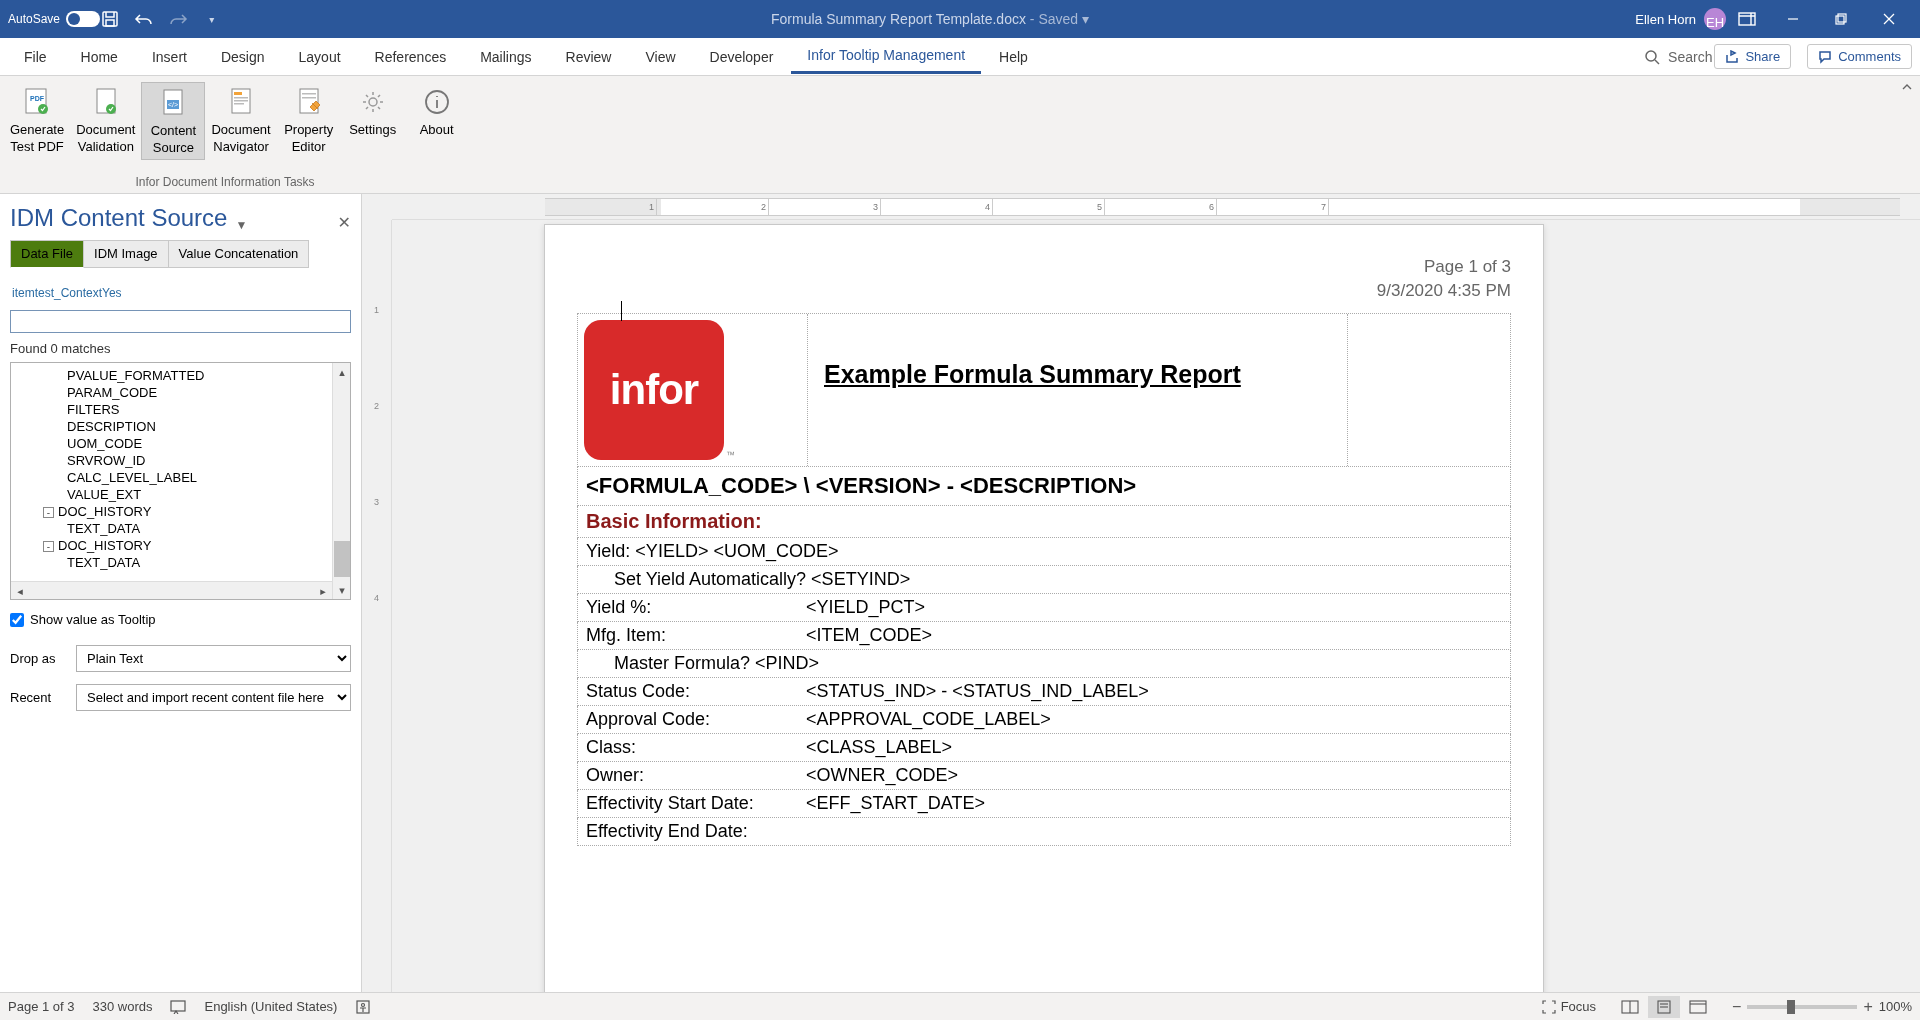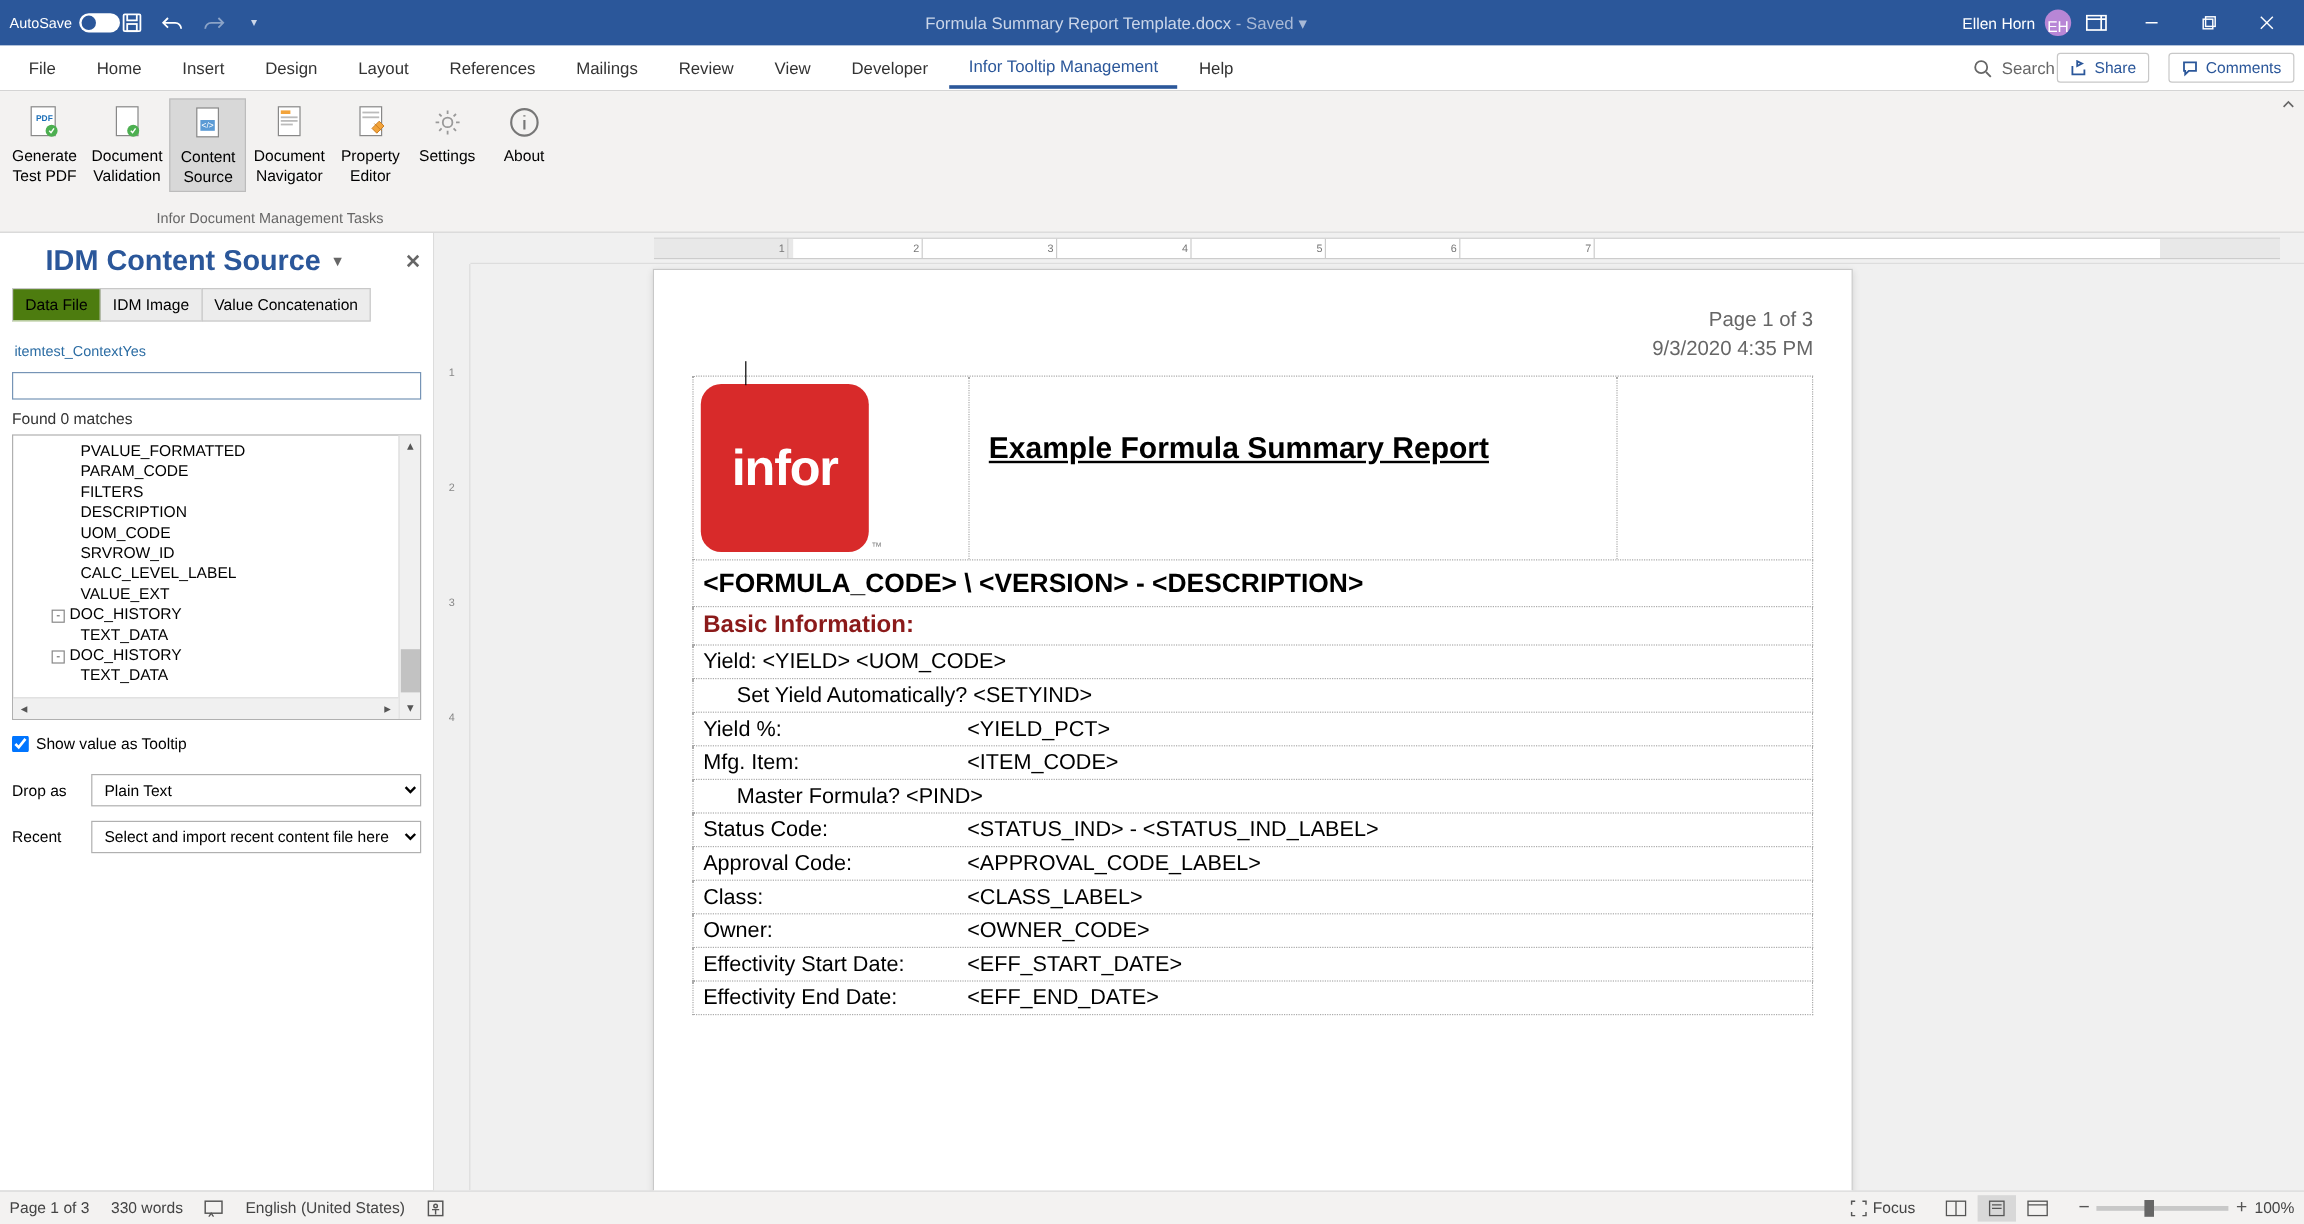--- a/index.html
+++ b/index.html
@@ -188,26 +188,25 @@
 .pane {
   width: 362px;
   border-right: 1px solid #d4d4d4;
   display: flex;
   flex-direction: column;
   padding: 4px 10px 10px 10px;
   background: #fff;
 }
 .pane-header {
   display: flex;
-  align-items: center;
+  align-items: flex-end;
   color: #2b579a;
   font-size: 24px;
-  font-weight: 700;
+  font-weight: 400;
   padding: 6px 0 8px 0;
-  margin-left: 28px;
 }
 .pane-header .dd { color: #666; margin-left: 8px; font-size: 12px; }
 .pane-header .close { margin-left: auto; color: #666; font-size: 16px; cursor: pointer; }
 .pane-tabs {
   display: flex;
   border-bottom: none;
   font-size: 13px;
 }
 .ptab {
   padding: 5px 10px 6px 10px;
@@ -693,21 +692,21 @@
       <div class="ricon">
           <svg width="28" height="28" viewBox="0 0 28 28" fill="none" stroke="#777" stroke-width="1.8">
             <circle cx="14" cy="14" r="11"></circle>
             <line x1="14" y1="8" x2="14" y2="9"></line>
             <line x1="14" y1="12" x2="14" y2="20"></line>
           </svg>
         </div>
       <span>About</span>
     </div>
   </div>
-  <div class="group-label">Infor Document Management Tasks</div>
+  <div class="group-label">Infor Document Information Tasks</div>
   <div class="chevron-up-collapse">
     <svg width="14" height="14" fill="none" stroke="#666" stroke-width="1.4">
         <path d="M3 9l4-4 4 4"></path>
       </svg>
   </div>
 </div>
 
 <div class="main">
 
   <div class="pane">
@@ -842,21 +841,20 @@
             <div class="drow">
               <div class="c c1">Owner:</div>
               <div class="c c2">&lt;OWNER_CODE&gt;</div>
             </div>
             <div class="drow">
               <div class="c c1">Effectivity Start Date:</div>
               <div class="c c2">&lt;EFF_START_DATE&gt;</div>
             </div>
             <div class="drow">
               <div class="c c1">Effectivity End Date:</div>
-              <div class="c c2">&lt;EFF_END_DATE&gt;</div>
             </div>
           </div>
       </div>
     </div>
   </div>
 </div>
 
 <div class="statusbar">
   <span>Page 1 of 3</span>
   <span>330 words</span>

